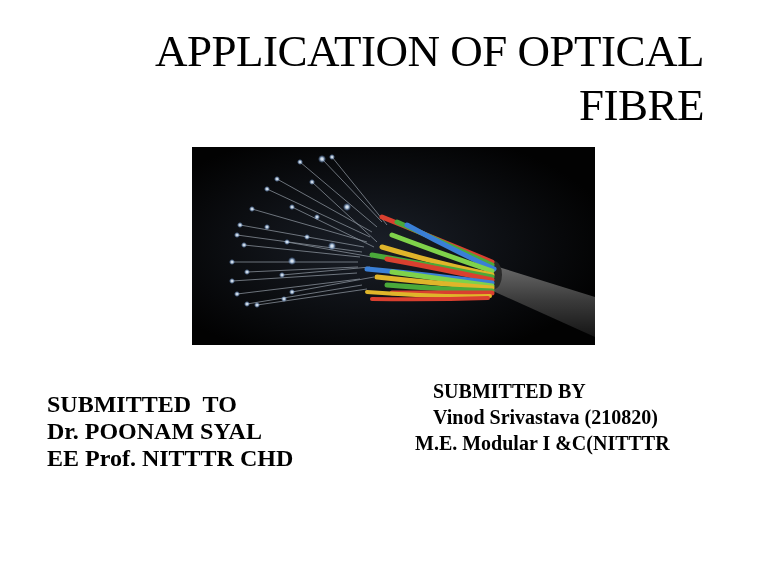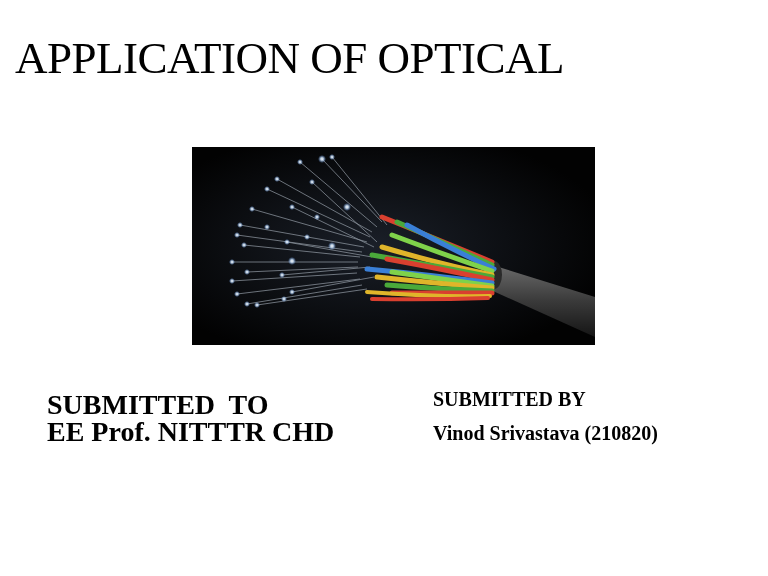--- a/index.html
+++ b/index.html
@@ -13,25 +13,25 @@
       position: relative;
       overflow: hidden;
       font-family: "Liberation Serif", "DejaVu Serif", serif;
       color: #000000;
     }
     .slide-title {
       position: absolute;
       left: 0;
       top: 16px;
       width: 696px;
-      text-align: left;
+      text-align: right;
       font-size: 45px;
       line-height: 54px;
       font-weight: normal;
-      margin: 15px;
+      margin: 8px;
       letter-spacing: -0.5px;
     }
     .title-line { display: block; }
     .hero-image {
       position: absolute;
       left: 192px;
       top: 147px;
       width: 403px;
       height: 198px;
       background: #020202;
@@ -40,40 +40,41 @@
     .hero-image svg {
       display: block;
       width: 100%;
       height: 100%;
     }
     .submitted-to {
       position: absolute;
       left: 47px;
       top: 391px;
       font-weight: bold;
-      font-size: 28px;
+      font-size: 24px;
       line-height: 27px;
     }
     .submitted-by {
       position: absolute;
       left: 415px;
       top: 378px;
       font-weight: bold;
       font-size: 20px;
       line-height: 26px;
     }
     .line { display: block; white-space: pre; }
-    .indent-1 { padding-left: 18px; margin-top: 8px; }
+    .indent-1 { padding-left: 18px; }
     .indent-2 { padding-left: 12px; line-height: 18px; }
   </style>
 </head>
 <body>
 
 <h1 class="slide-title">
   <span class="title-line">APPLICATION OF OPTICAL</span>
+  <span class="title-line">FIBRE</span>
 </h1>
 
 <div class="hero-image" title="Bundle of optical fibre cable strands with glowing tips">
   <svg viewBox="0 0 403 198" xmlns="http://www.w3.org/2000/svg">
     <defs>
       <radialGradient id="glow" cx="0.5" cy="0.5" r="0.5">
         <stop offset="0" stop-color="#ffffff" stop-opacity="1"></stop>
         <stop offset="0.4" stop-color="#cfe6ff" stop-opacity="0.8"></stop>
         <stop offset="1" stop-color="#6fa8ff" stop-opacity="0"></stop>
       </radialGradient>
@@ -159,19 +160,21 @@
       <circle cx="100" cy="145" r="3"></circle>
       <circle cx="75" cy="80" r="3"></circle>
       <circle cx="115" cy="90" r="3"></circle>
       <circle cx="125" cy="70" r="3"></circle>
     </g>
   </svg>
 </div>
 
 <div class="submitted-to">
   <span class="line">SUBMITTED  TO</span>
+  <span class="line">Dr. POONAM SYAL</span>
   <span class="line">EE Prof. NITTTR CHD</span>
 </div>
 
 <div class="submitted-by">
   <span class="line indent-1">SUBMITTED BY</span>
   <span class="line indent-1">Vinod Srivastava (210820)</span>
+  <span class="line">M.E. Modular I &amp;C(NITTTR</span>
 </div>
 
 </body></html>

